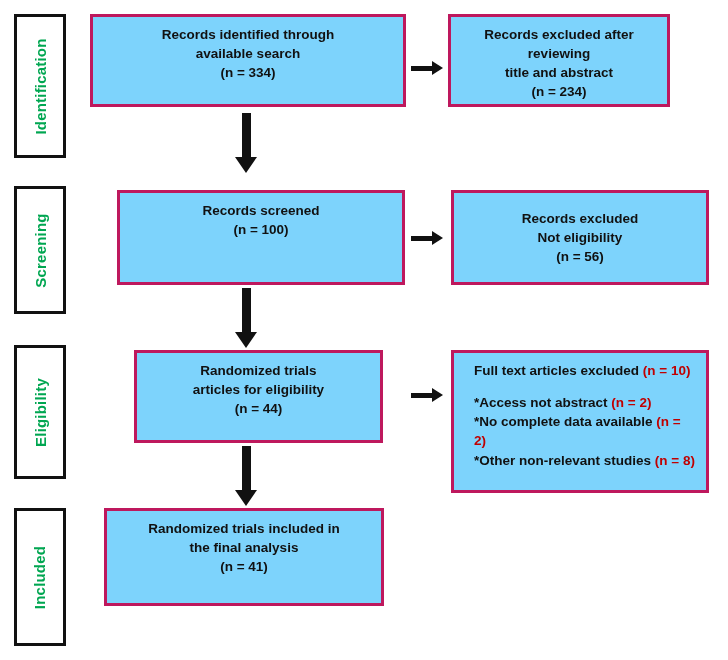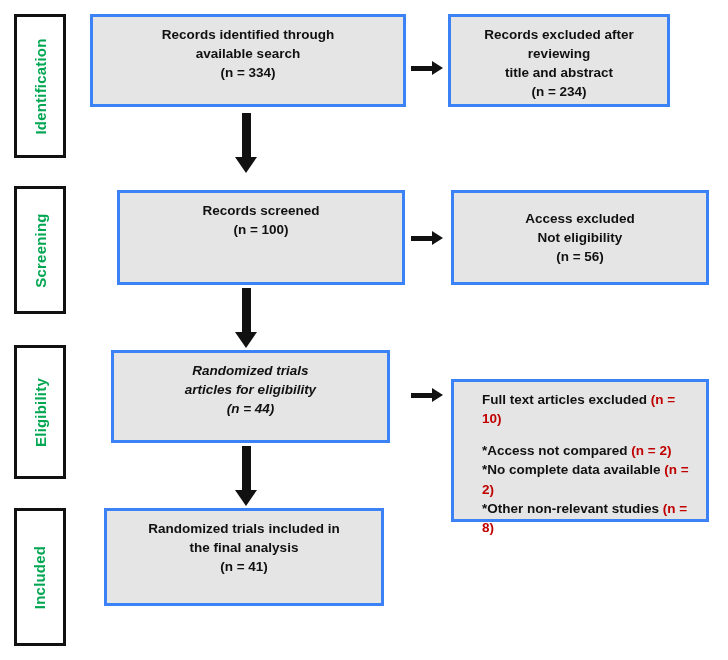--- a/index.html
+++ b/index.html
@@ -34,22 +34,22 @@
     color: #00A651;
     font-weight: bold;
     font-size: 15px;
     letter-spacing: 0.2px;
   }
 
   
   .flow-box {
     position: absolute;
     box-sizing: border-box;
-    border: 3px solid #3b82f6;
-    background: #e5e5e5;
+    border: 3px solid #be185d;
+    background: #7dd3fc;
     padding: 8px 10px;
   }
   .flow-box .line {
     font-size: 13.5px;
     font-weight: bold;
     color: #111111;
     line-height: 1.42;
     text-align: center;
   }
   .flow-box.center-v {
@@ -161,49 +161,49 @@
     <div class="line">Records screened</div>
     <div class="line num">(n = 100)</div>
   </div>
 
   <div class="arrow-h" style="left:411px; top:226px; width:32px; height:24px;">
     <div class="shaft" style="width:24px;"></div>
     <div class="head"></div>
   </div>
 
   <div class="flow-box center-v" style="left:451px; top:190px; width:258px; height:95px;">
-    <div class="line">Access excluded</div>
+    <div class="line">Records excluded</div>
     <div class="line">Not eligibility</div>
     <div class="line num">(n = 56)</div>
   </div>
 
   <div class="arrow-v" style="left:232px; top:288px; width:28px; height:60px;">
     <div class="shaft" style="height:46px;"></div>
     <div class="head"></div>
   </div>
 
-  <div class="flow-box" style="left:111px; top:350px; width:279px; height:93px;font-style:italic;">
+  <div class="flow-box" style="left:134px; top:350px; width:249px; height:93px;">
     <div class="line">Randomized trials</div>
     <div class="line">articles for eligibility</div>
     <div class="line num">(n = 44)</div>
   </div>
 
   <div class="arrow-h" style="left:411px; top:383px; width:32px; height:24px;">
     <div class="shaft" style="width:24px;"></div>
     <div class="head"></div>
   </div>
 
-  <div class="flow-box left-align" style="left:451px; top:350px; width:258px; height:143px; padding-left:28px;margin-top:29px;">
+  <div class="flow-box left-align" style="left:451px; top:350px; width:258px; height:143px; padding-left:20px;">
     <div class="line">
       <span>Full text articles excluded</span>
       <span class="num">(n = 10)</span>
     </div>
     <div class="spacer-line"></div>
     <div class="line">
-      <span>*Access not compared</span>
+      <span>*Access not abstract</span>
       <span class="num">(n = 2)</span>
     </div>
     <div class="line">
       <span>*No complete data available</span>
       <span class="num">(n = 2)</span>
     </div>
     <div class="line">
       <span>*Other non-relevant studies</span>
       <span class="num">(n = 8)</span>
     </div>

